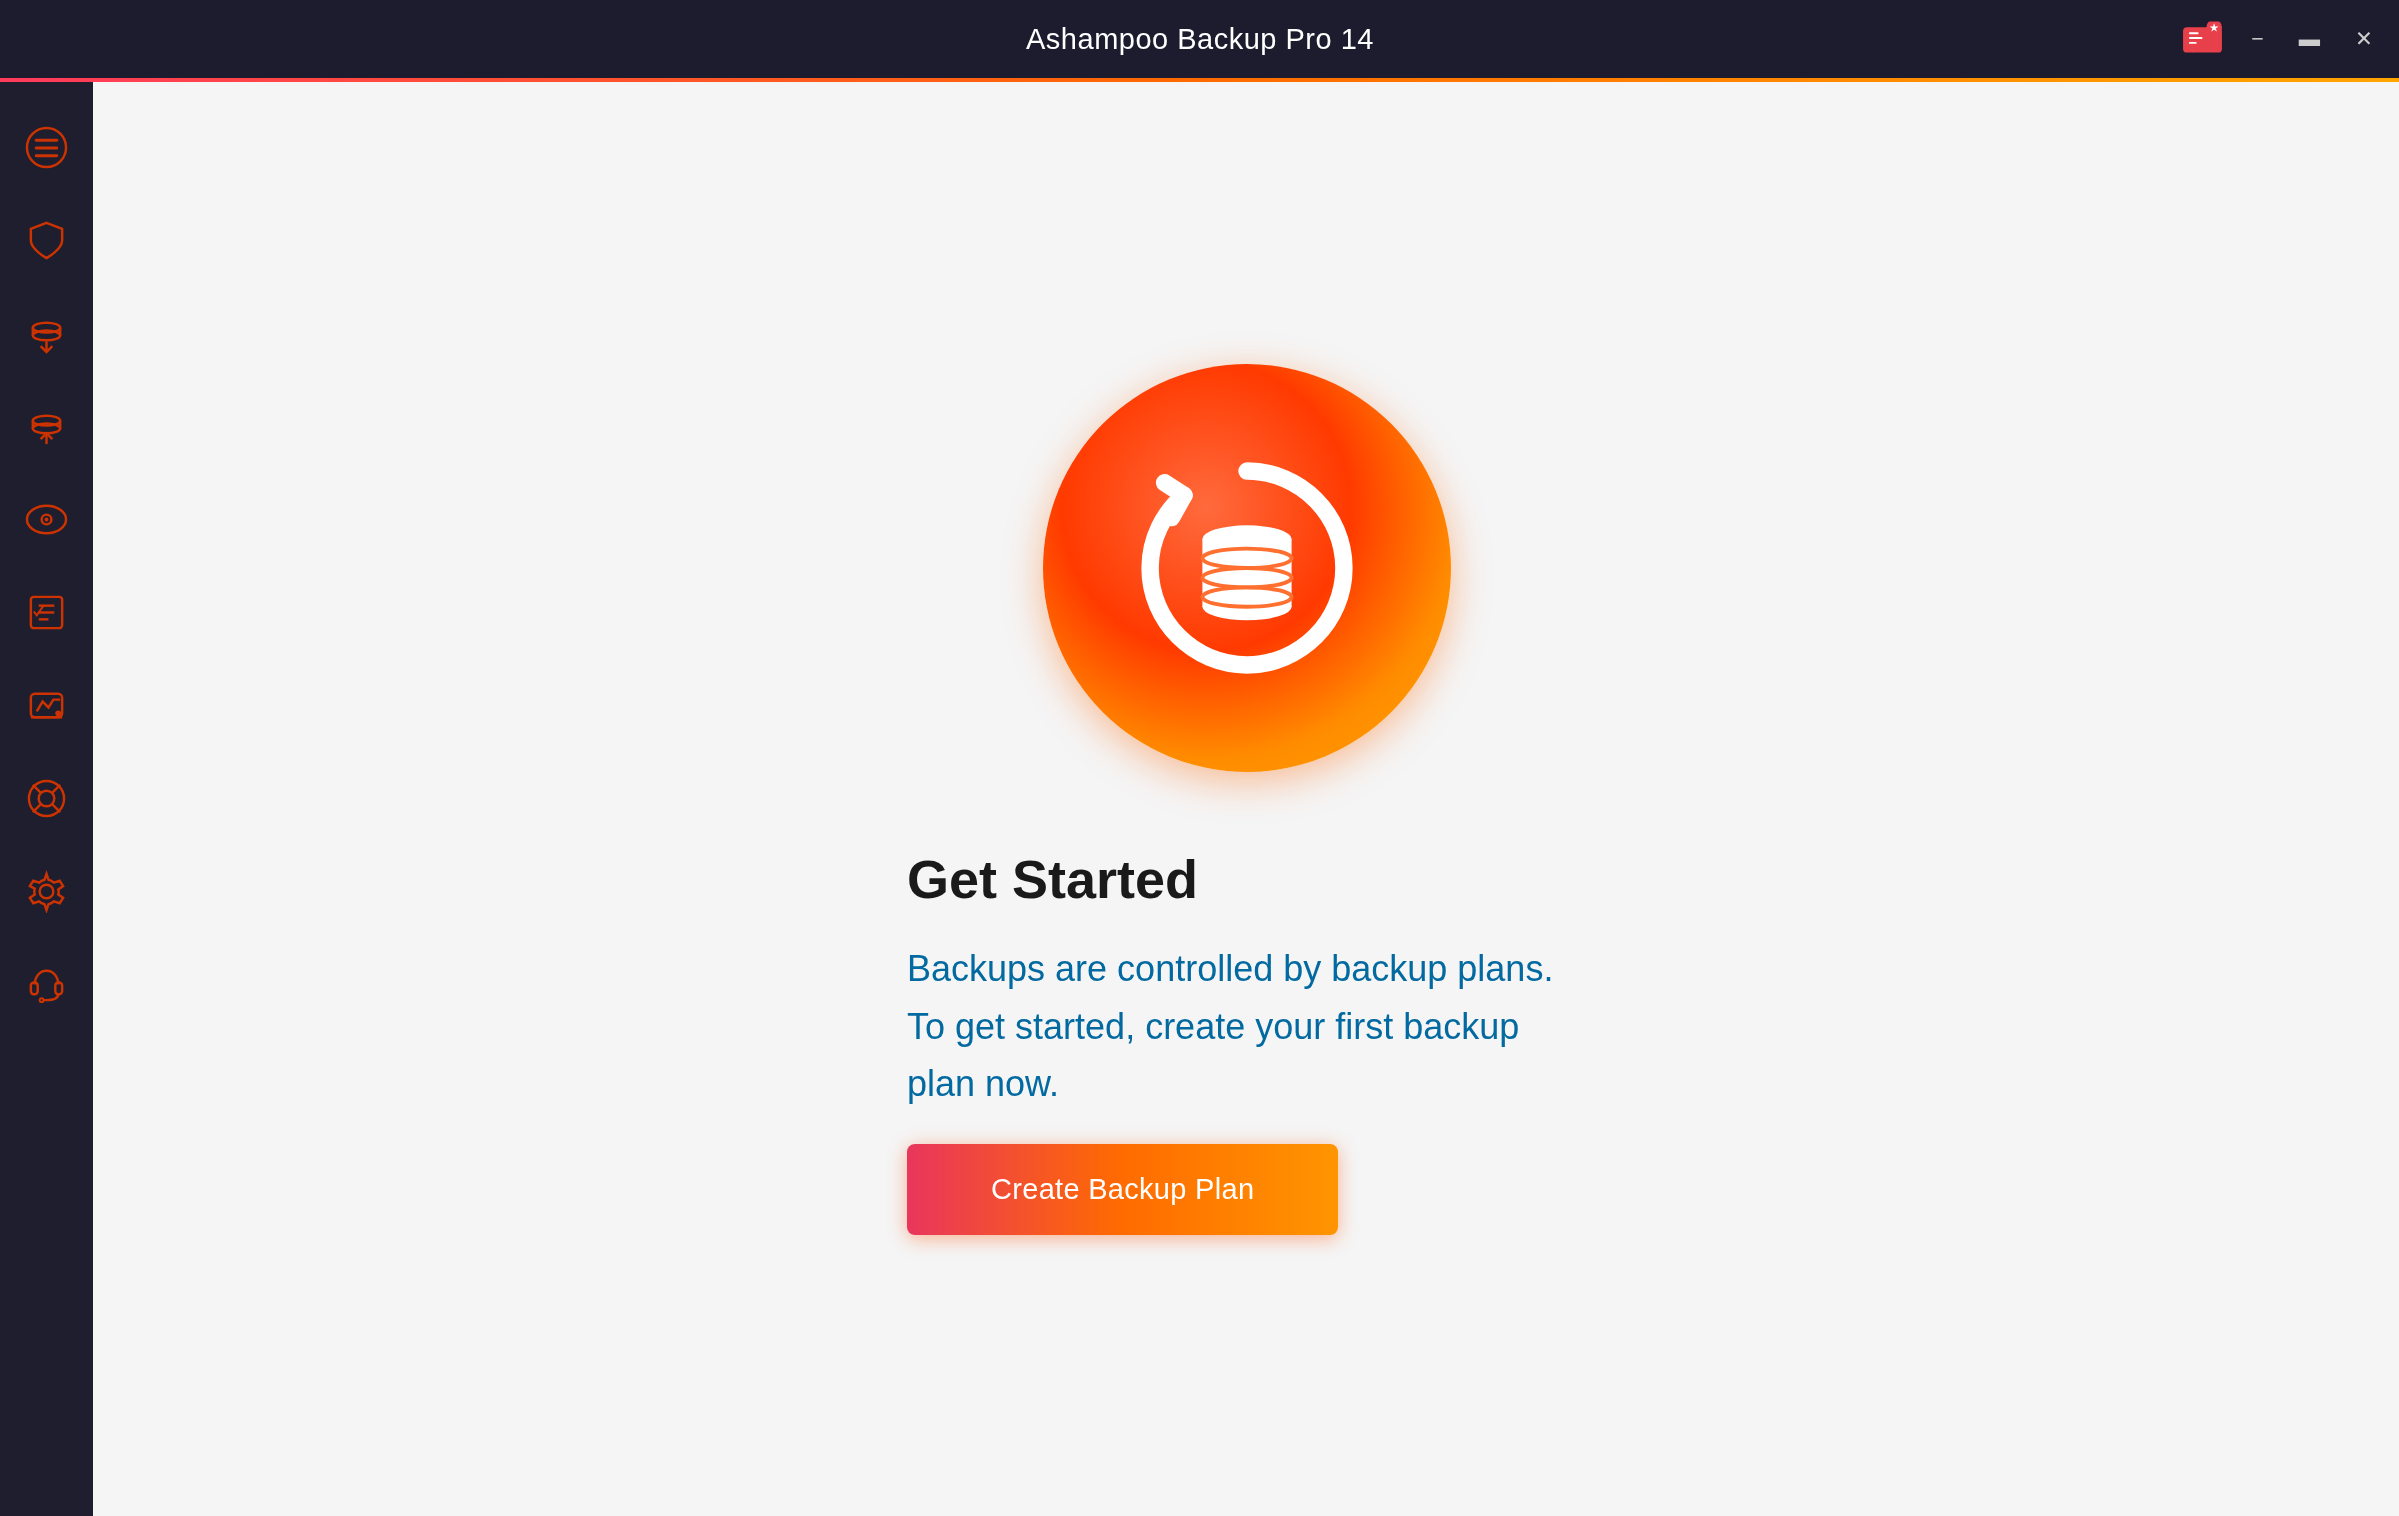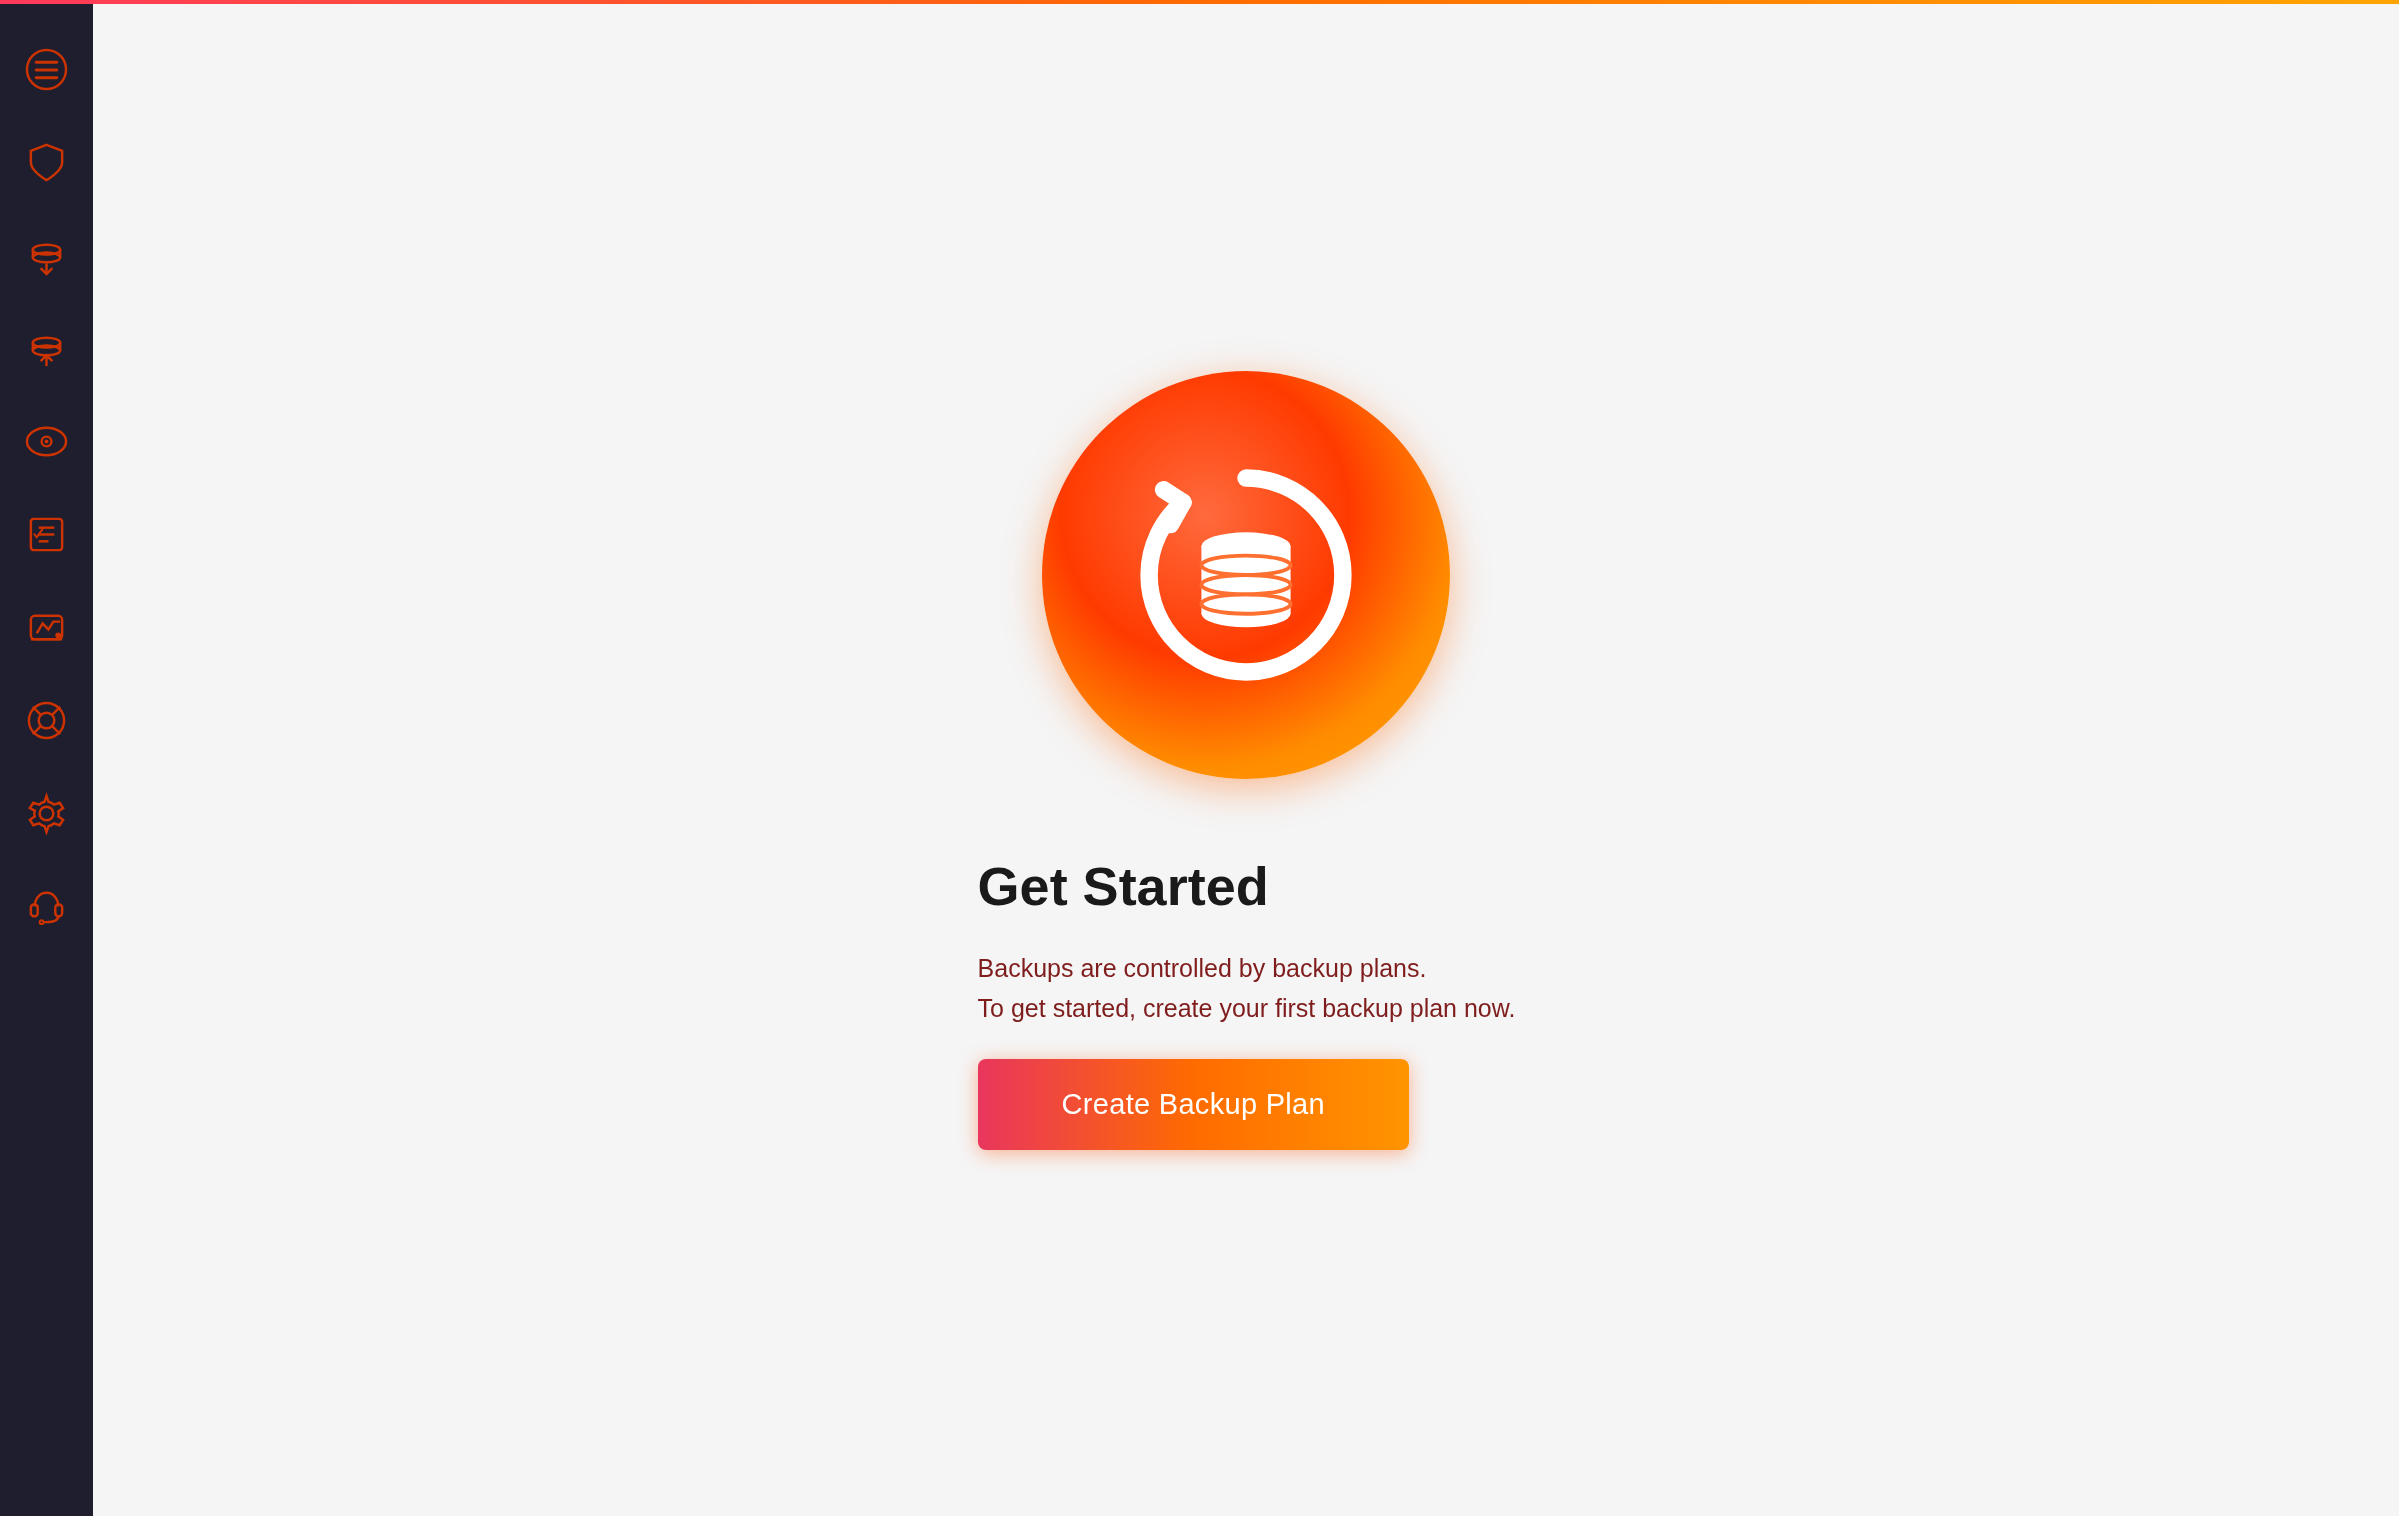--- a/index.html
+++ b/index.html
@@ -151,22 +151,22 @@
     }
 
     .get-started-title {
       font-size: 54px;
       font-weight: 600;
       color: #1a1a1a;
       line-height: 1.1;
     }
 
     .get-started-desc {
-      font-size: 25px;
-      color: #7f1d1d;
+      font-size: 36px;
+      color: #0369a1;
       line-height: 1.6;
     }
 
     .create-backup-btn {
       background: linear-gradient(to right, #e8365d, #ff6b00, #ff9500);
       color: white;
       border: none;
       padding: 29px 84px;
       font-size: 29px;
       font-weight: 500;
@@ -174,20 +174,42 @@
       cursor: pointer;
       letter-spacing: 0.3px;
       box-shadow: 0 3.9px 19.4px rgba(255, 80, 0, 0.4);
     }
   </style>
 </head>
 <body>
 
 <div class="app-window">
 
+  <div class="title-bar">
+    <span class="title-bar-title">Ashampoo Backup Pro 14</span>
+    <div class="title-bar-controls">
+
+      <div class="notification-badge">
+        <svg viewBox="0 0 44 36" fill="none">
+          <rect x="2" y="6" width="40" height="26" rx="4" fill="#e8404a"></rect>
+          <rect x="8" y="11" width="10" height="2" rx="1" fill="white"></rect>
+          <rect x="8" y="16" width="14" height="2" rx="1" fill="white"></rect>
+          <rect x="8" y="21" width="8" height="2" rx="1" fill="white"></rect>
+
+          <path d="M12 32 L18 28 L8 28 Z" fill="#e8404a"></path>
+
+          <circle cx="34" cy="6" r="8" fill="#e8404a"></circle>
+          <text x="34" y="10" text-anchor="middle" fill="white" font-size="10" font-weight="bold">★</text>
+        </svg>
+      </div>
+      <button class="window-btn">−</button>
+      <button class="window-btn">▬</button>
+      <button class="window-btn close">✕</button>
+    </div>
+  </div>
 
   <div class="accent-line"></div>
 
   <div class="main-layout">
 
     <div class="sidebar">
 
       <div class="sidebar-item">
         <svg viewBox="0 0 44 44" fill="none">
           <circle cx="22" cy="22" r="20" stroke="#cc3300" stroke-width="2.5"></circle>

